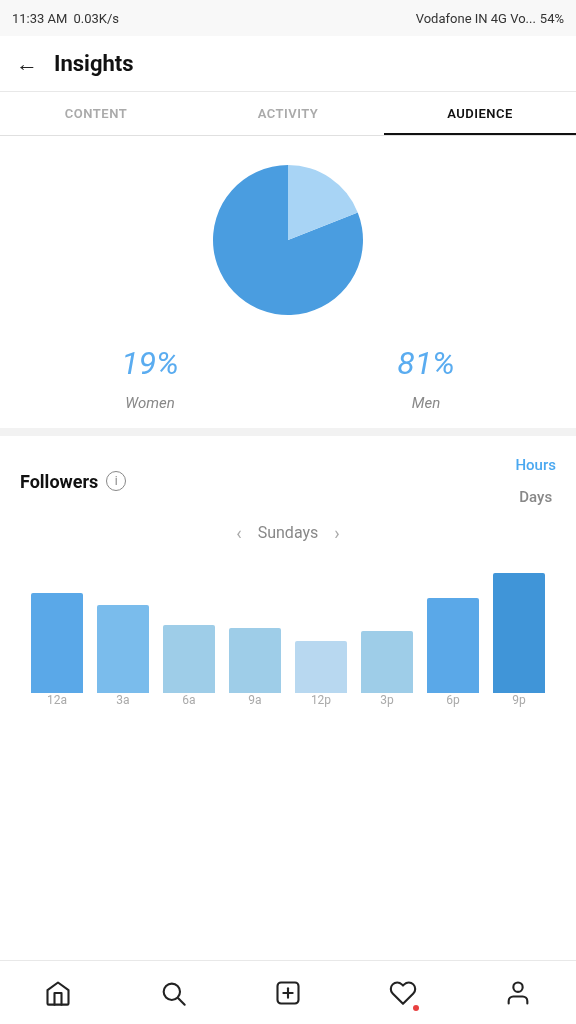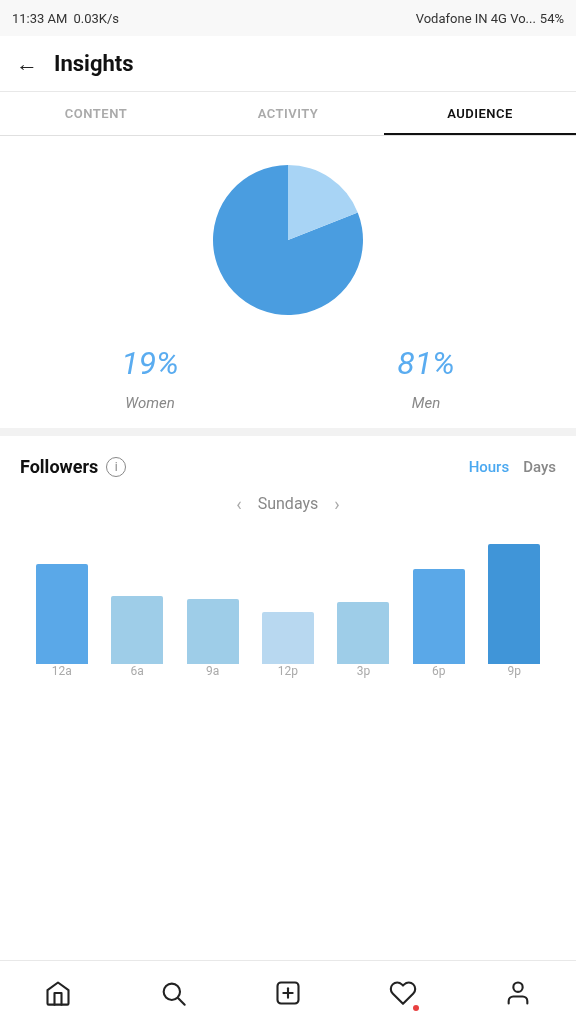--- a/index.html
+++ b/index.html
@@ -157,20 +157,21 @@
       align-items: center;
       justify-content: center;
       font-size: 12px;
       color: #888;
       cursor: pointer;
     }
     .time-toggle {
       display: flex;
       gap: 14px;
       align-items: center;
+      flex-direction: column;
     }
     .time-btn {
       font-size: 15px;
       cursor: pointer;
       color: #888;
       font-weight: 500;
     }
     .time-btn.active {
       color: #4aa8f0;
     }
@@ -322,20 +323,24 @@
       <span class="day-nav-arrow">›</span>
     </div>
 
     <div class="bar-chart" id="bar-chart-container">
 
     <div class="bar-group">
           <div class="bar" style="height: 100px; background: rgb(90, 168, 232);"></div>
           <span class="bar-label">12a</span>
         </div>
         <div class="bar-group">
+          <div class="bar" style="height: 88px; background: rgb(122, 188, 236);"></div>
+          <span class="bar-label">3a</span>
+        </div>
+        <div class="bar-group">
           <div class="bar" style="height: 68px; background: rgb(158, 205, 232);"></div>
           <span class="bar-label">6a</span>
         </div>
         <div class="bar-group">
           <div class="bar" style="height: 65px; background: rgb(158, 205, 232);"></div>
           <span class="bar-label">9a</span>
         </div>
         <div class="bar-group">
           <div class="bar" style="height: 52px; background: rgb(184, 216, 240);"></div>
           <span class="bar-label">12p</span>

